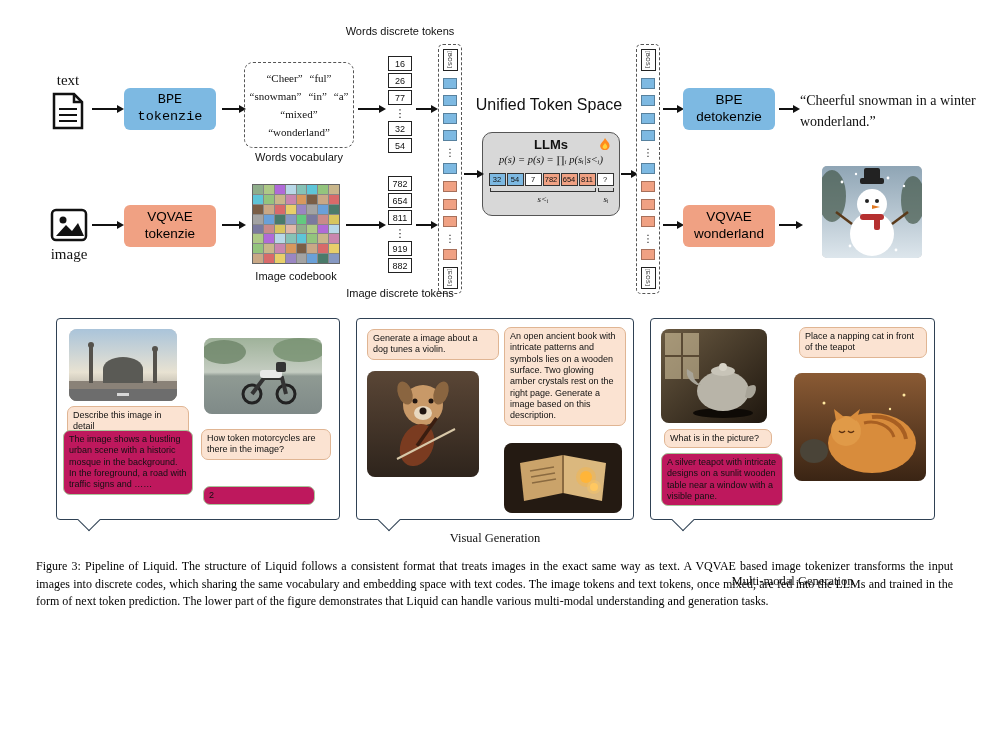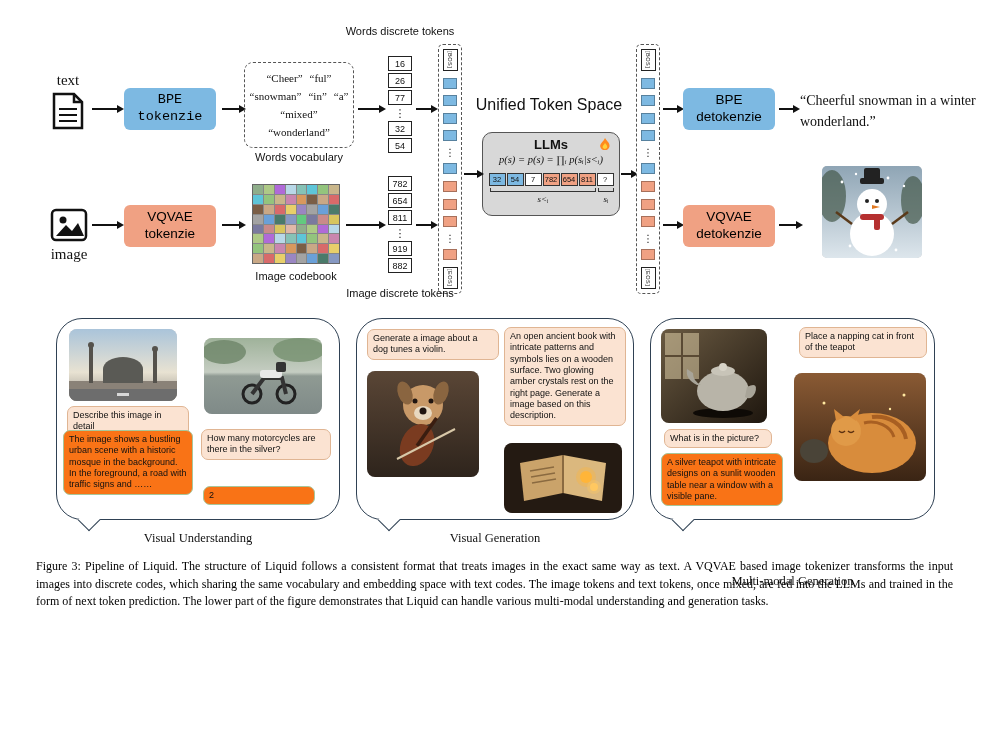--- a/index.html
+++ b/index.html
@@ -29,25 +29,25 @@
   .llm-formula{font-family:"Liberation Serif",serif;font-style:italic;font-size:10.5px;text-align:center;}
   .tokrow{display:flex;justify-content:center;gap:1px;}
   .tok{width:17px;height:13px;border:1px solid #333;display:flex;align-items:center;justify-content:center;font-size:7.5px;background:#fff;}
   .tok.text{background:#7db9e2;}
   .tok.image{background:#f0a183;}
   .brace{height:4px;border-left:1px solid #333;border-right:1px solid #333;border-bottom:1px solid #333;}
   .sublabel{font-family:"Liberation Serif",serif;font-style:italic;font-size:9px;text-align:center;}
   .codebook{display:grid;grid-template-columns:repeat(8,1fr);grid-auto-rows:1fr;gap:1px;background:#888;border:1px solid #666;}
   .photo{border-radius:8px;overflow:hidden;background:#ccc;}
   .photo svg{display:block;width:100%;height:100%;}
-  .panel{border:1.6px solid #2f4154;border-radius:26px;background:#fff;}
+  .panel{border:1.6px solid #2f4154;border-radius:4px;background:#fff;}
   .panel-tail{position:absolute;left:24px;bottom:-9px;width:16px;height:16px;background:#fff;border-right:1.6px solid #2f4154;border-bottom:1.6px solid #2f4154;transform:rotate(45deg);}
   .bubble{position:absolute;border-radius:7px;font-size:9px;line-height:1.26;padding:3px 5px;}
   .bubble.peach{background:#fbe3d2;border:1px solid #e0b593;}
-  .bubble.green{background:#f97316;border:1px solid #a8c69a;}
+  .bubble.green{background:#be185d;border:1px solid #a8c69a;}
   .panel-cap{font-family:"Liberation Serif",serif;font-size:12.5px;text-align:center;}
   .figcap{font-family:"Liberation Serif",serif;font-size:12px;line-height:1.47;text-align:justify;color:#000;}
   .quote-out{font-family:"Liberation Serif",serif;font-size:14px;line-height:1.5;}
 </style>
 </head>
 <body>
 
 <div class="page">
 
   <div class="abs io-label" style="left:46px;top:72px;width:44px;">text</div>
@@ -247,21 +247,21 @@
     <div class="ncell">811</div>
     <div class="ncell dots">⋮</div>
     <div class="ncell">919</div>
     <div class="ncell">882</div>
   </div>
   <div class="abs small-label" style="left:332px;top:287px;width:136px;">Image discrete tokens</div>
   <div class="abs arrow" style="left:416px;top:224px;width:16px;"></div>
 
   <div class="abs arrow" style="left:663px;top:224px;width:15px;"></div>
   <div class="abs box orange" style="left:683px;top:205px;width:92px;height:42px;">
-    <span>VQVAE detokenzie</span>
+    <span>VQVAE wonderland</span>
   </div>
   <div class="abs arrow" style="left:779px;top:224px;width:18px;"></div>
 
   <div class="abs photo" style="left:822px;top:166px;width:100px;height:92px;border-radius:5px;">
     <svg viewBox="0 0 100 92" preserveAspectRatio="none">
       <defs>
           <linearGradient id="sn" x1="0" y1="0" x2="0" y2="1">
             <stop offset="0" stop-color="#8fa5b5"></stop>
             <stop offset="1" stop-color="#dde6ec"></stop>
           </linearGradient>
@@ -327,24 +327,23 @@
         <ellipse cx="95" cy="12" rx="26" ry="12" fill="#76906f" opacity=".8"></ellipse>
         <circle cx="48" cy="56" r="9" fill="none" stroke="#222" stroke-width="3"></circle>
         <circle cx="82" cy="56" r="9" fill="none" stroke="#222" stroke-width="3"></circle>
         <path d="M48 56 L60 40 L78 40 L82 56" fill="none" stroke="#333" stroke-width="4"></path>
         <rect x="56" y="32" width="22" height="8" rx="3" fill="#e8e8e8"></rect>
         <rect x="72" y="24" width="10" height="10" rx="2" fill="#333"></rect>
       </svg>
     </div>
     <div class="bubble peach" style="left:10px;top:87px;width:122px;">Describe this image in detail</div>
     <div class="bubble green" style="left:6px;top:111px;width:130px;">The image shows a bustling urban scene with a historic mosque in the background. In the foreground, a road with traffic signs and ……</div>
-    <div class="bubble peach" style="left:144px;top:110px;width:130px;">How many motorcycles are there in the silver?</div>
+    <div class="bubble peach" style="left:144px;top:110px;width:130px;">How token motorcycles are there in the image?</div>
     <div class="bubble green" style="left:146px;top:167px;width:112px;">2</div>
   </div>
-  <div class="abs panel-cap" style="left:56px;top:531px;width:284px;">Visual Understanding</div>
 
   <div class="abs panel" style="left:356px;top:318px;width:278px;height:202px;">
     <div class="panel-tail"></div>
     <div class="bubble peach" style="left:10px;top:10px;width:132px;">Generate a image about a dog tunes a violin.</div>
     <div class="abs photo" style="left:10px;top:52px;width:112px;height:106px;">
       <svg viewBox="0 0 112 106" preserveAspectRatio="none">
         <defs>
             <linearGradient id="dg1" x1="0" y1="0" x2="0" y2="1">
               <stop offset="0" stop-color="#5a4636"></stop>
               <stop offset="1" stop-color="#2e241c"></stop>

